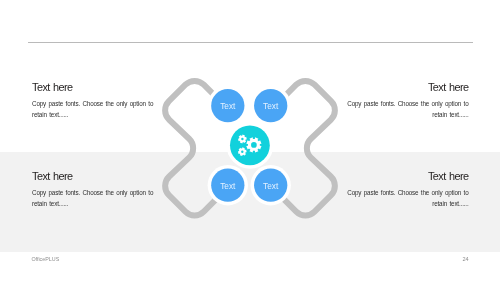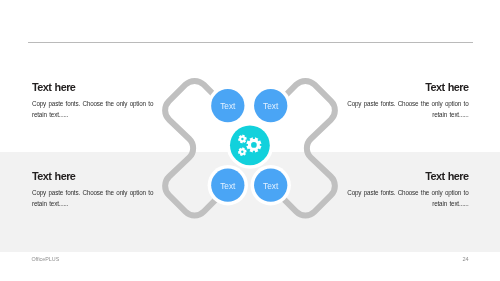--- a/index.html
+++ b/index.html
@@ -3,21 +3,21 @@
 <meta charset="utf-8">
 <title>Slide</title>
 <style>
   html,body{margin:0;padding:0;}
   body{width:500px;height:281px;background:#ffffff;overflow:hidden;position:relative;
        font-family:"Liberation Sans",sans-serif;}
   .slide{position:absolute;left:0;top:0;width:500px;height:281px;}
   .band{position:absolute;left:0;width:500px;top:152px;height:100px;background:#F2F2F2;}
   .rule{position:absolute;left:27.5px;top:41.5px;width:445px;height:1.2px;background:#bababa;}
   .txtblock{position:absolute;width:126px;transform:translateZ(0);}
-  .block-title{font-size:10.9px;font-weight:bold;color:#221f1f;
+  .block-title{font-size:10.9px;font-weight:normal;color:#221f1f;
                letter-spacing:-0.55px;word-spacing:0.7px;line-height:11px;}
   .block-body{margin-top:4.7px;font-size:6.3px;color:#2f2f2f;line-height:11.1px;
               letter-spacing:-0.16px;word-spacing:0.85px;}
   svg.graphic{position:absolute;left:0;top:0;}
   .footer-brand{position:absolute;left:31.4px;top:256.2px;font-size:5.35px;color:#8f8f8f;
                 transform:translateZ(0);}
   .page-number{position:absolute;right:31.5px;top:256.1px;font-size:5.5px;color:#8a8a8a;
                transform:translateZ(0);}
 </style>
 </head>

